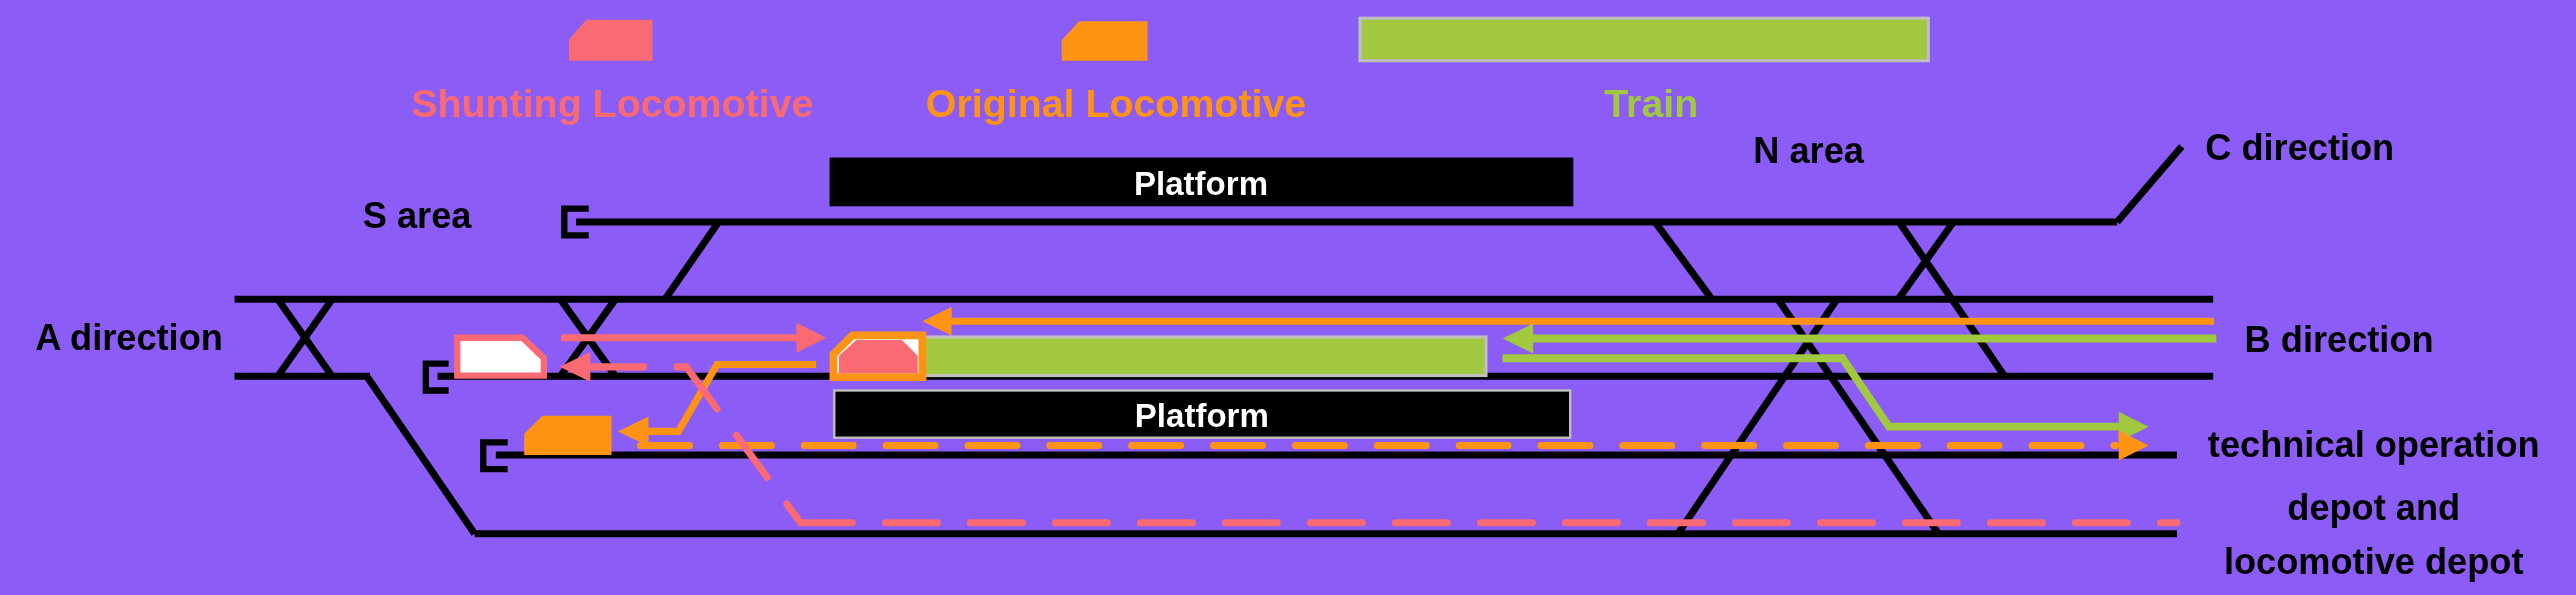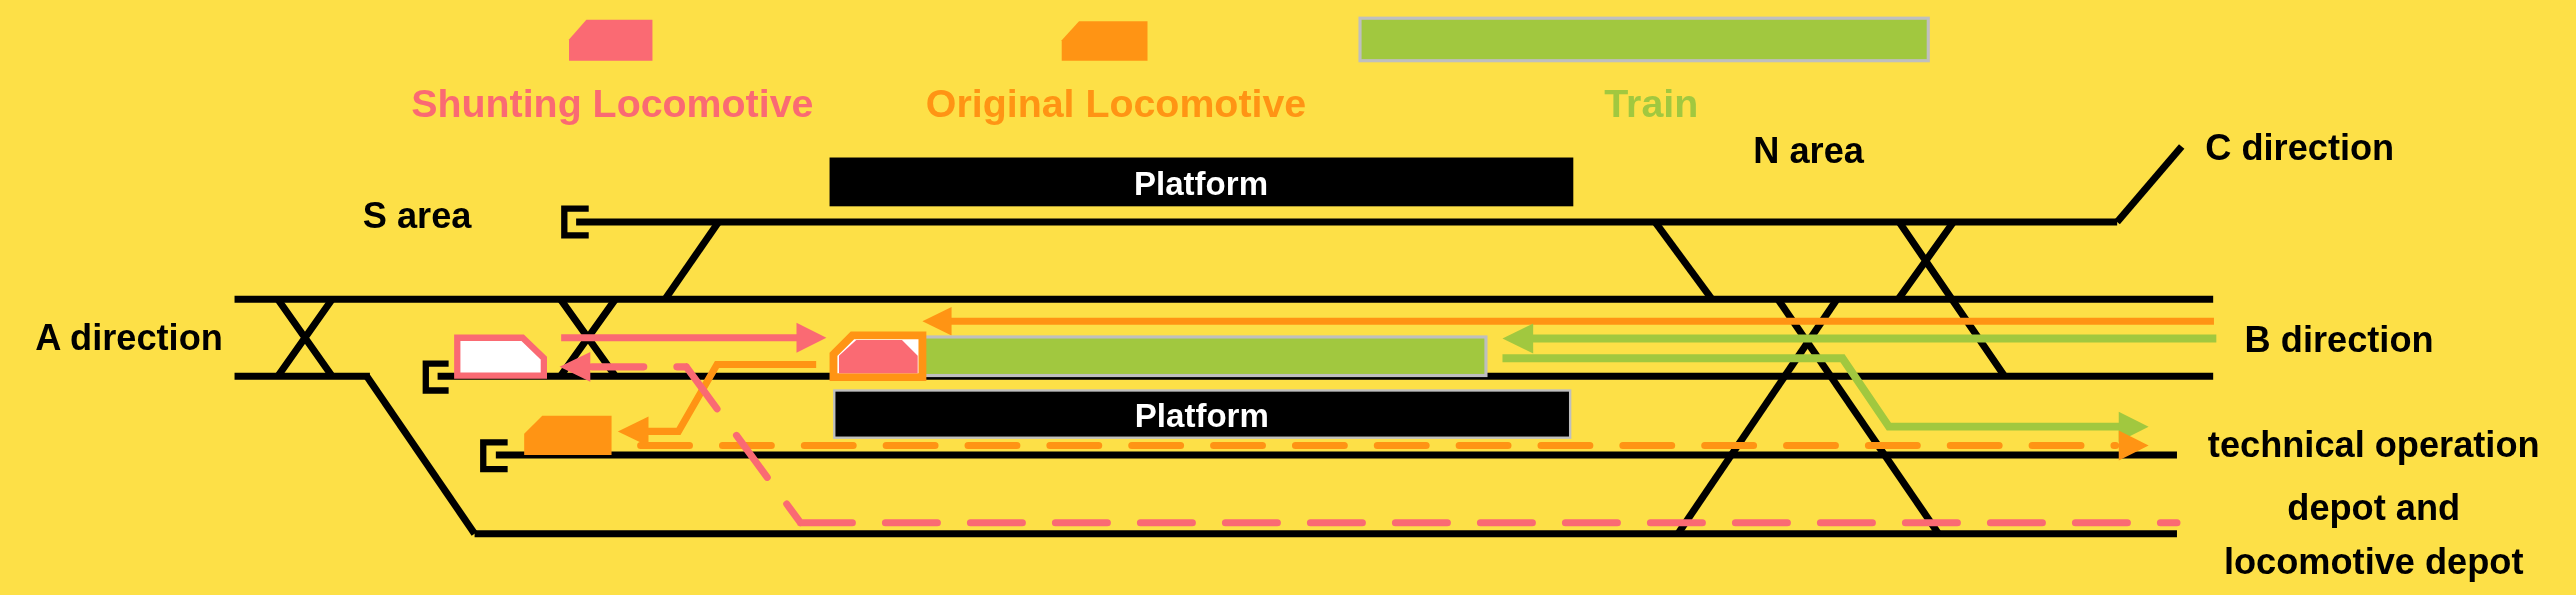--- a/index.html
+++ b/index.html
@@ -1,16 +1,16 @@
 <!DOCTYPE html>
 <html style="--pink: #FA6A73; --orange: #FF9414; --green: #A1C83F; --black: #000000; --gray: #BFBFBF; --white: #FFFFFF;font-size:12.6px"><head>
 <meta charset="utf-8">
 <style>
   html,body{margin:0;padding:0;background:#ffffff;}
-  .stage{position:relative;width:2576px;height:596px;background:#fde047;overflow:hidden;}
+  .stage{position:relative;width:2576px;height:596px;background:#8b5cf6;overflow:hidden;}
   svg{display:block;}
   
   .track      {stroke:var(--black);stroke-width:9;fill:none;stroke-linecap:butt;}
   .bracket    {stroke:var(--black);stroke-width:8;fill:none;stroke-linecap:butt;}
   .platform   {fill:var(--black);}
   .platform2  {fill:var(--black);stroke:var(--gray);stroke-width:3;}
   .pink-line  {stroke:var(--pink);stroke-width:9;fill:none;}
   .orange-line{stroke:var(--orange);stroke-width:9;fill:none;}
   .green-line {stroke:var(--green);stroke-width:10;fill:none;}
   .dash-orange{stroke-dasharray:62 42;stroke-linecap:round;}

